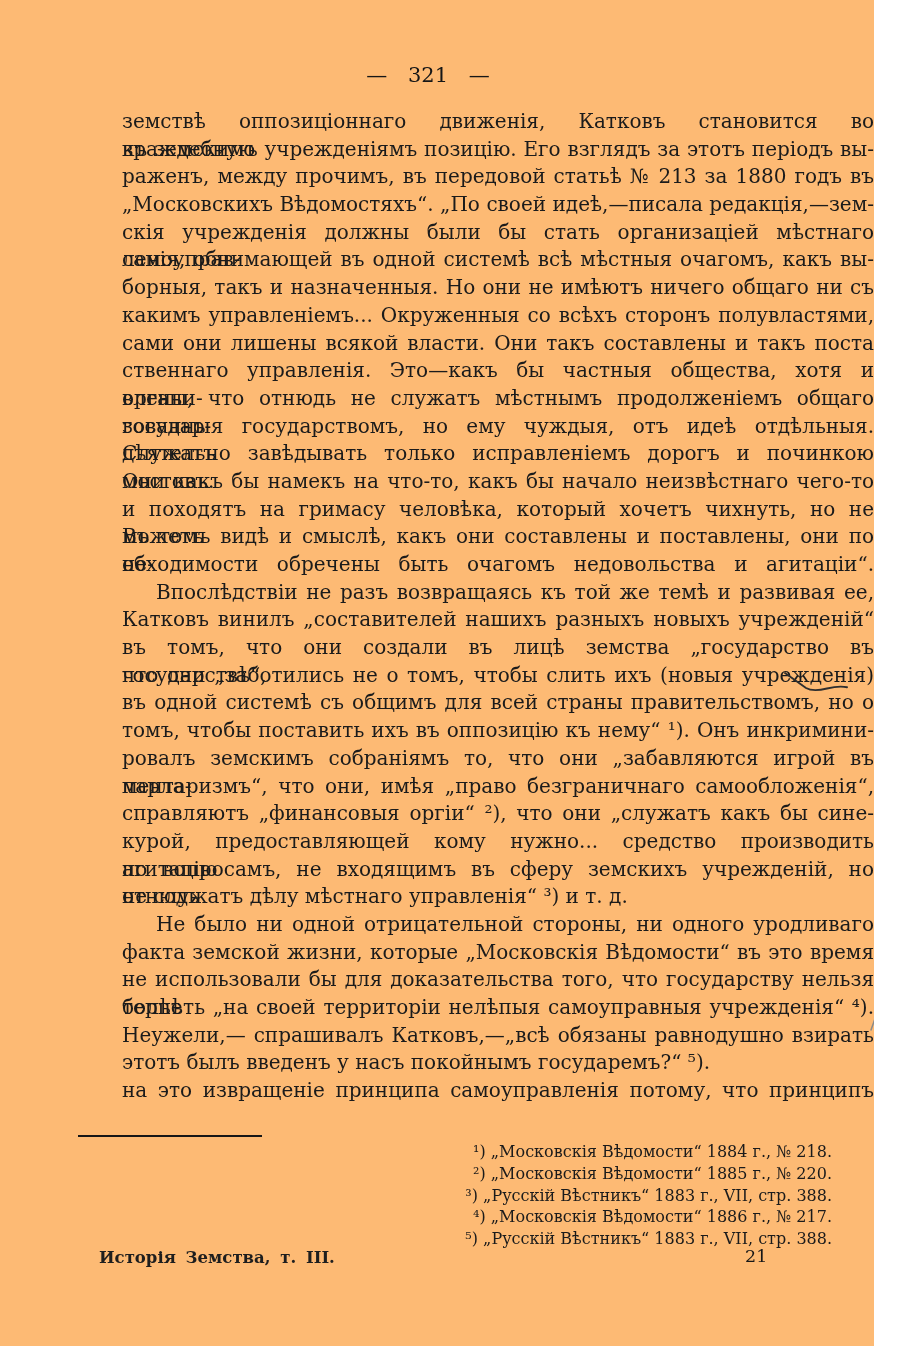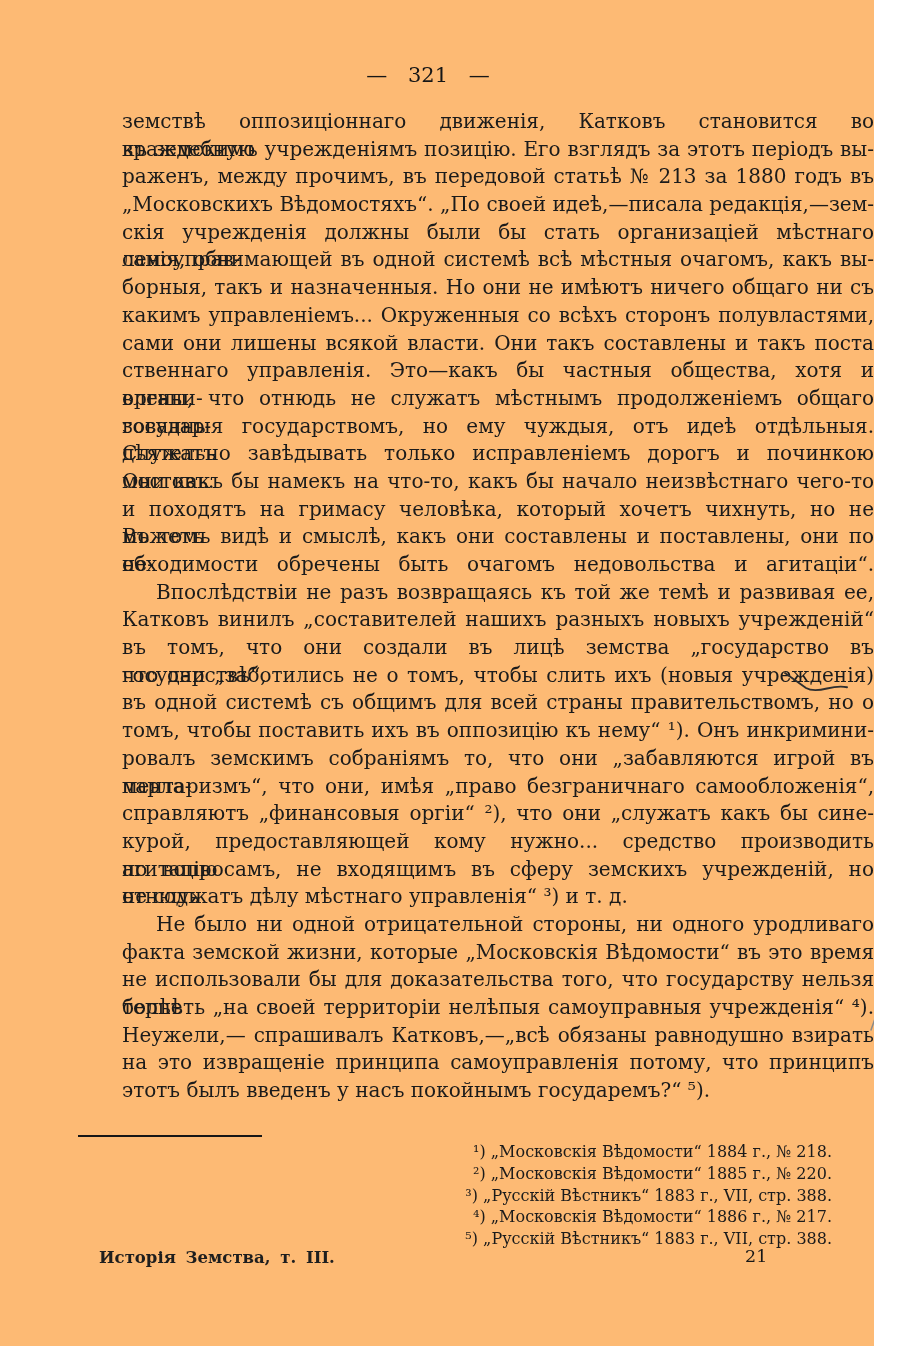--- a/index.html
+++ b/index.html
@@ -120,22 +120,22 @@
       <div class="line">ментаризмъ“, что они, имѣя „право безграничнаго самообложенія“,</div>
       <div class="line">справляютъ „финансовыя оргіи“ ²), что они „служатъ какъ бы сине-</div>
       <div class="line">курой, предоставляющей кому нужно... средство производить агитацію</div>
       <div class="line">по вопросамъ, не входящимъ въ сферу земскихъ учрежденій, но отнюдь</div>
       <div class="line endline">не служатъ дѣлу мѣстнаго управленія“ ³) и т. д.</div>
       <div class="line indent">Не было ни одной отрицательной стороны, ни одного уродливаго</div>
       <div class="line">факта земской жизни, которые „Московскія Вѣдомости“ въ это время</div>
       <div class="line">не использовали бы для доказательства того, что государству нельзя болѣе</div>
       <div class="line">терпѣть „на своей территоріи нелѣпыя самоуправныя учрежденія“ ⁴).</div>
       <div class="line">Неужели,— спрашивалъ Катковъ,—„всѣ обязаны равнодушно взирать</div>
+      <div class="line endline">этотъ былъ введенъ у насъ покойнымъ государемъ?“ ⁵).</div>
       <div class="line">на это извращеніе принципа самоуправленія потому, что принципъ</div>
-      <div class="line endline">этотъ былъ введенъ у насъ покойнымъ государемъ?“ ⁵).</div>
     </div>
 
   <svg class="pen-mark" width="74" height="28" viewBox="0 0 74 28">
     <path d="M6 5 L27 20 C33 23.5 40 22.5 48 20.5 C55 18.8 63 18.2 68 19.2" fill="none" stroke="#2e2e2e" stroke-width="1.9" stroke-linecap="round"></path>
   </svg>
 
   <svg class="stray-mark" width="14" height="24" viewBox="0 0 14 24">
     <path d="M10 3 L5 17" fill="none" stroke="#8a8a8a" stroke-width="1.5" stroke-linecap="round"></path>
   </svg>
 

